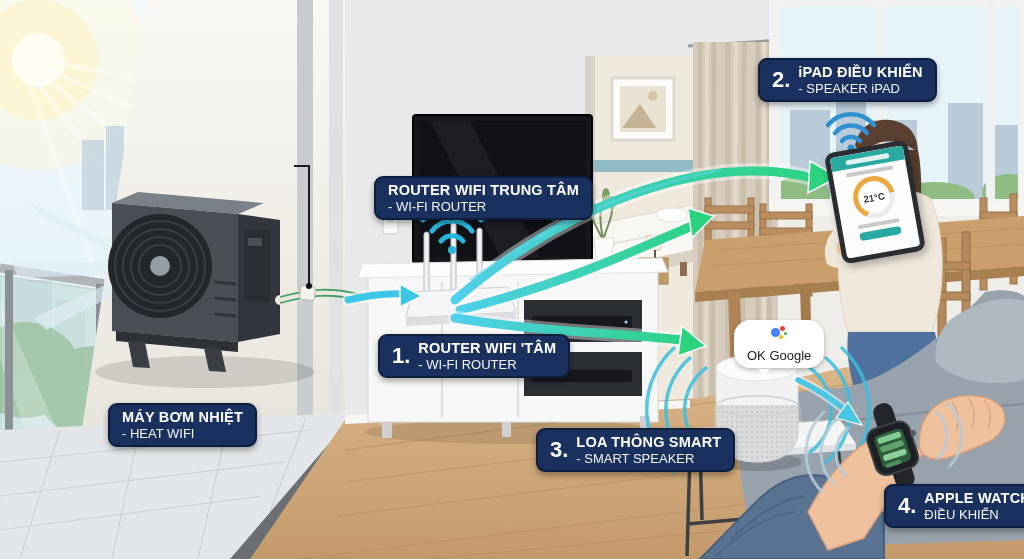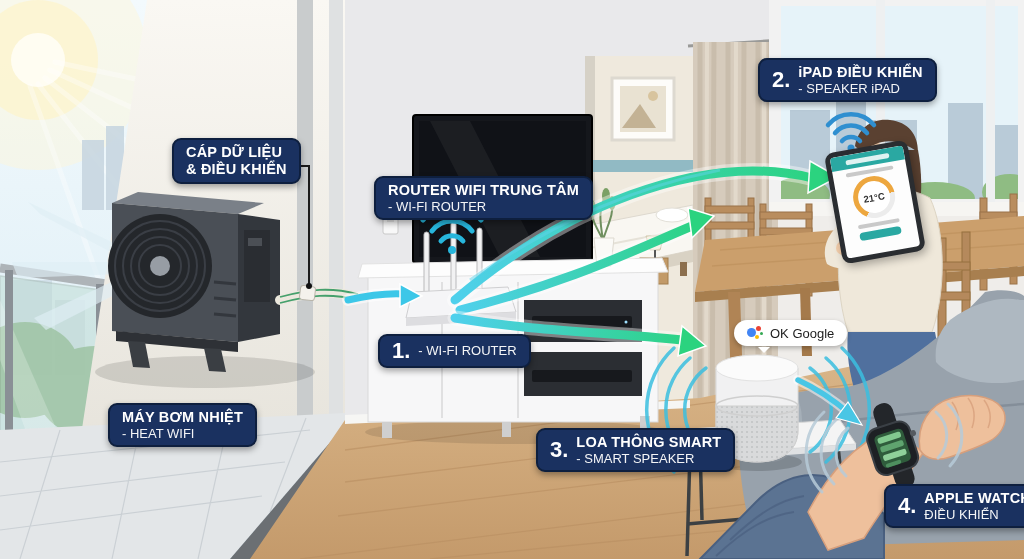--- a/index.html
+++ b/index.html
@@ -21,21 +21,21 @@
   .b-router-main{left:374px;top:176px;}
   .b-ipad{left:758px;top:58px;}
   .b-router{left:378px;top:334px;}
   .b-heatpump{left:108px;top:403px;}
   .b-speaker{left:536px;top:428px;}
   .b-watch{left:884px;top:484px;}
 
   
   .bubble{position:absolute;left:734px;top:320px;z-index:28;
           display:flex;align-items:center;gap:7px;background:#fff;
-          border-radius:16px;padding:5px 13px;box-shadow:0 2px 5px rgba(0,0,0,.28);}
+          border-radius:16px;padding:5px 13px;box-shadow:0 2px 5px rgba(0,0,0,.28);flex-direction:column;}
   .bubble:after{content:"";position:absolute;left:24px;bottom:-7px;
           border:6px solid transparent;border-top-color:#fff;border-bottom:0;}
   .bubble .txt{font-size:13px;color:#1d1d1d;font-weight:500;}
   .gicon{position:relative;width:16px;height:16px;flex:0 0 16px;}
   .gicon i{position:absolute;border-radius:50%;display:block;}
   .gicon .d1{width:9px;height:9px;background:#4285F4;left:0;top:3px;}
   .gicon .d2{width:5px;height:5px;background:#EA4335;left:9px;top:1px;}
   .gicon .d3{width:4px;height:4px;background:#FBBC05;left:8px;top:10px;}
   .gicon .d4{width:3px;height:3px;background:#34A853;left:13px;top:7px;}
 
@@ -448,45 +448,40 @@
 <div class="bubble">
   <span class="gicon">
     <i class="d1"></i>
         <i class="d2"></i>
         <i class="d3"></i>
         <i class="d4"></i>
   </span>
   <span class="txt">OK Google</span>
 </div>
 
-<div class="badge b-cable">
-  <span class="lines">
-    <span class="l1">CÁP DỮ LIỆU</span>
-    <span class="l1">&amp; ĐIỀU KHIỂN</span>
-  </span>
-</div>
 
 <div class="badge b-router-main">
   <span class="lines">
     <span class="l1">ROUTER WIFI TRUNG TÂM</span>
     <span class="l2">- WI-FI ROUTER</span>
   </span>
 </div>
 
 <div class="badge b-ipad">
   <span class="num">2.</span>
   <span class="lines">
     <span class="l1">iPAD ĐIỀU KHIỂN</span>
     <span class="l2">- SPEAKER iPAD</span>
   </span>
 </div>
 
 <div class="badge b-router">
   <span class="num">1.</span>
   <span class="lines">
+    <span class="l1">ROUTER WIFI 'TÂM</span>
     <span class="l2">- WI-FI ROUTER</span>
   </span>
 </div>
 
 <div class="badge b-heatpump">
   <span class="lines">
     <span class="l1">MÁY BƠM NHIỆT</span>
     <span class="l2">- HEAT WIFI</span>
   </span>
 </div>

